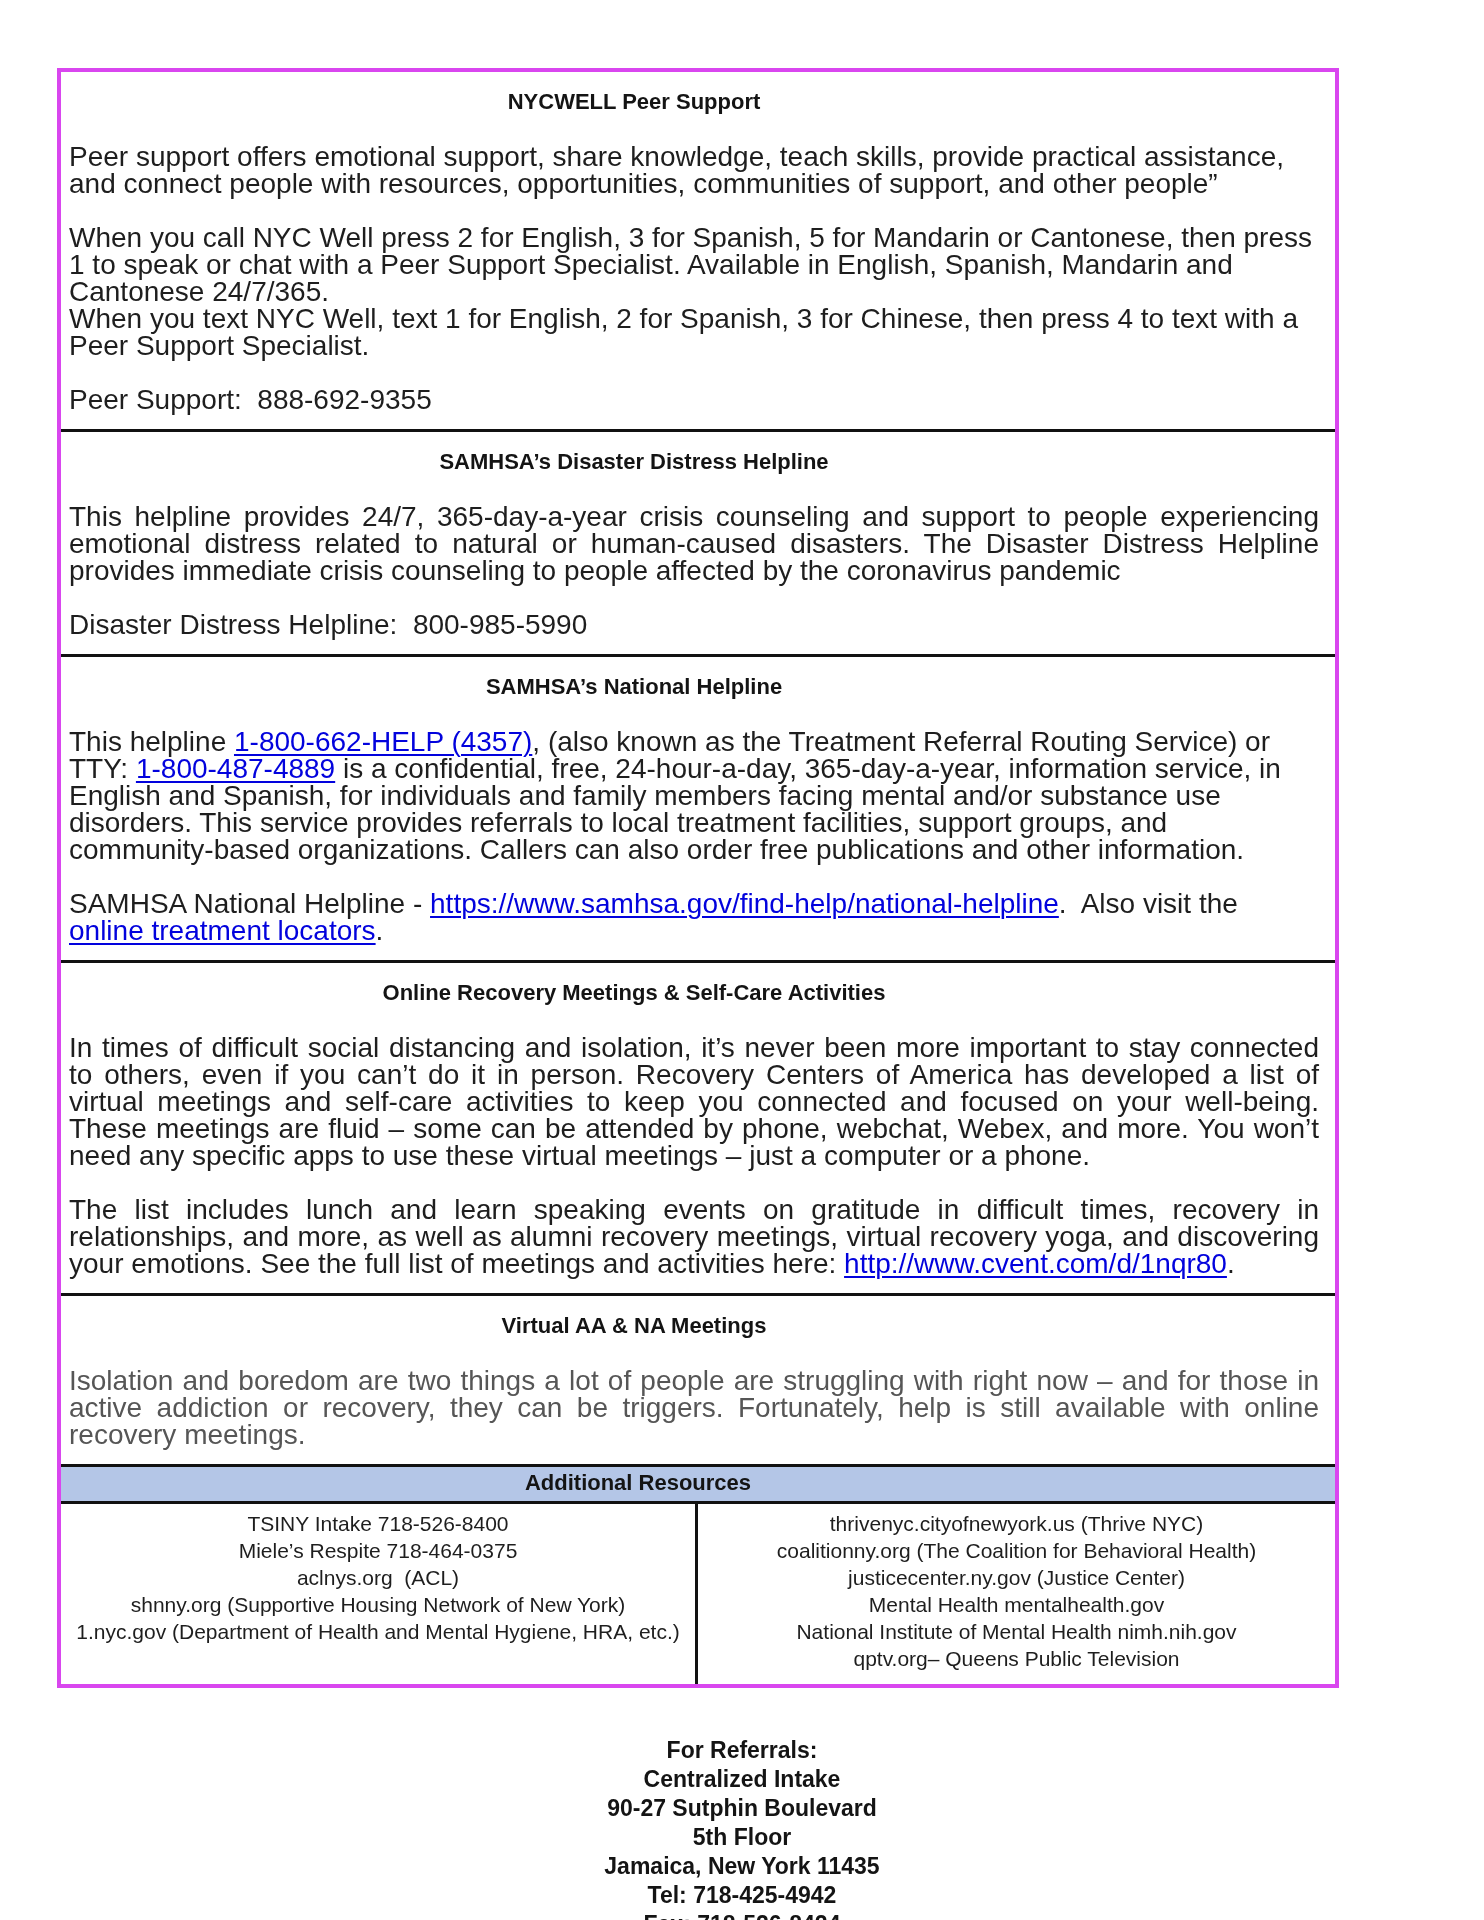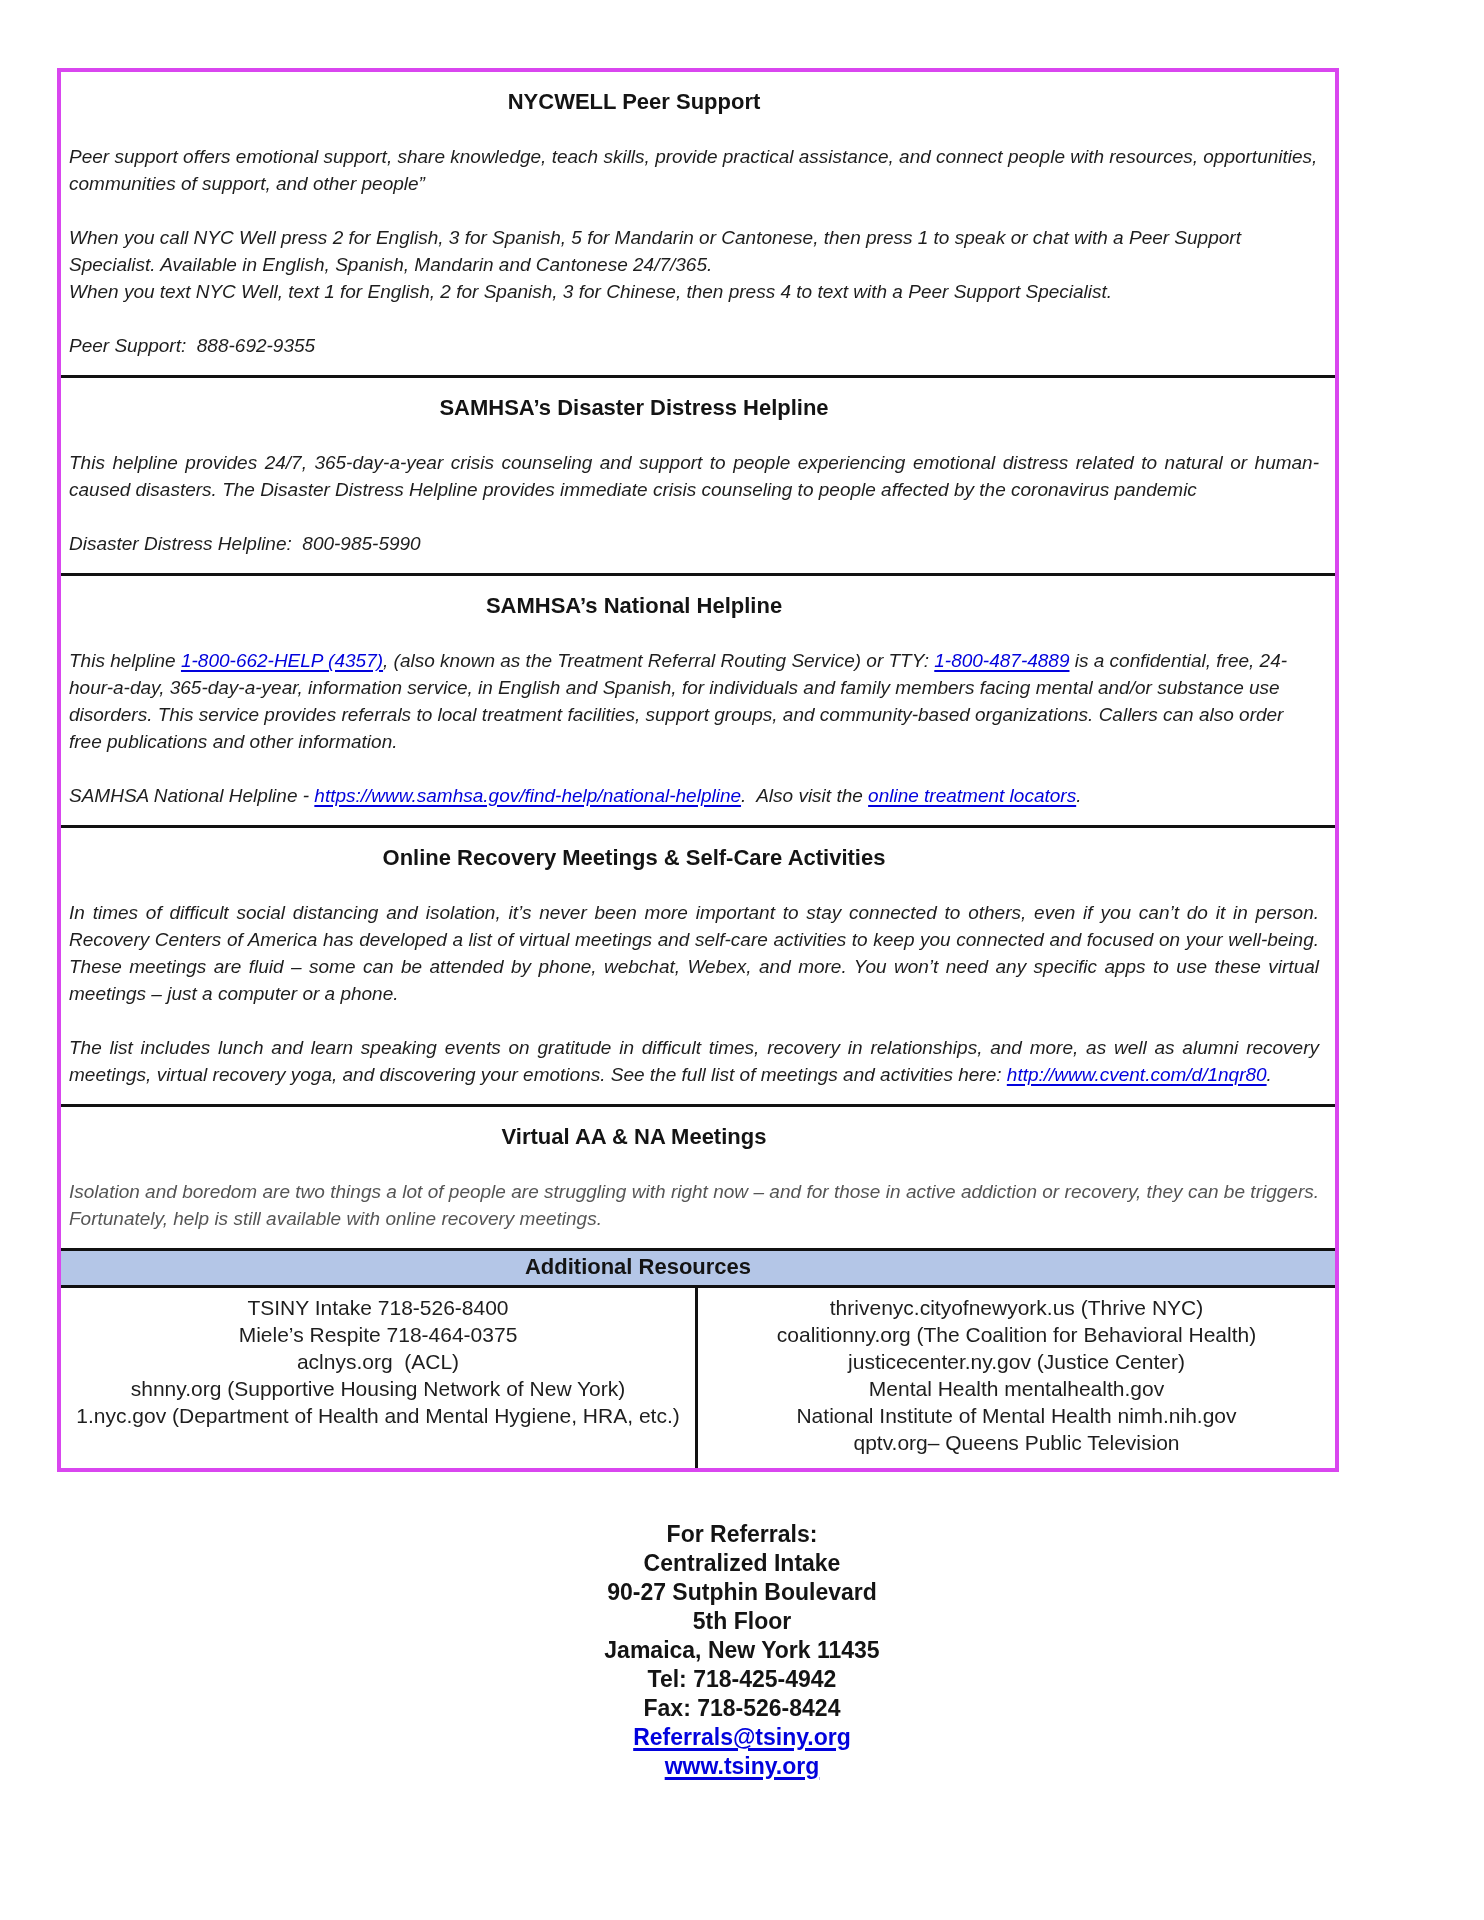--- a/index.html
+++ b/index.html
@@ -27,23 +27,22 @@
   .sec-title{
     margin:6px 120px 0 0;
     text-align:center;
     font-size:22px;
     line-height:28px;
     font-weight:bold;
     color:#141414;
   }
   .para{
     margin:27px 0 0 0;
-    font-size:19px;
+    font-size:28px;
     line-height:27px;
-    font-style:italic;
   }
   .para.nogap{margin-top:0;}
   .para.j{text-align:justify;}
   .pre{white-space:pre-wrap;}
   .gray{color:#565656;}
   .lnk{
     color:#0202dd;
     text-decoration:underline;
     text-decoration-thickness:2px;
     text-underline-offset:3px;

